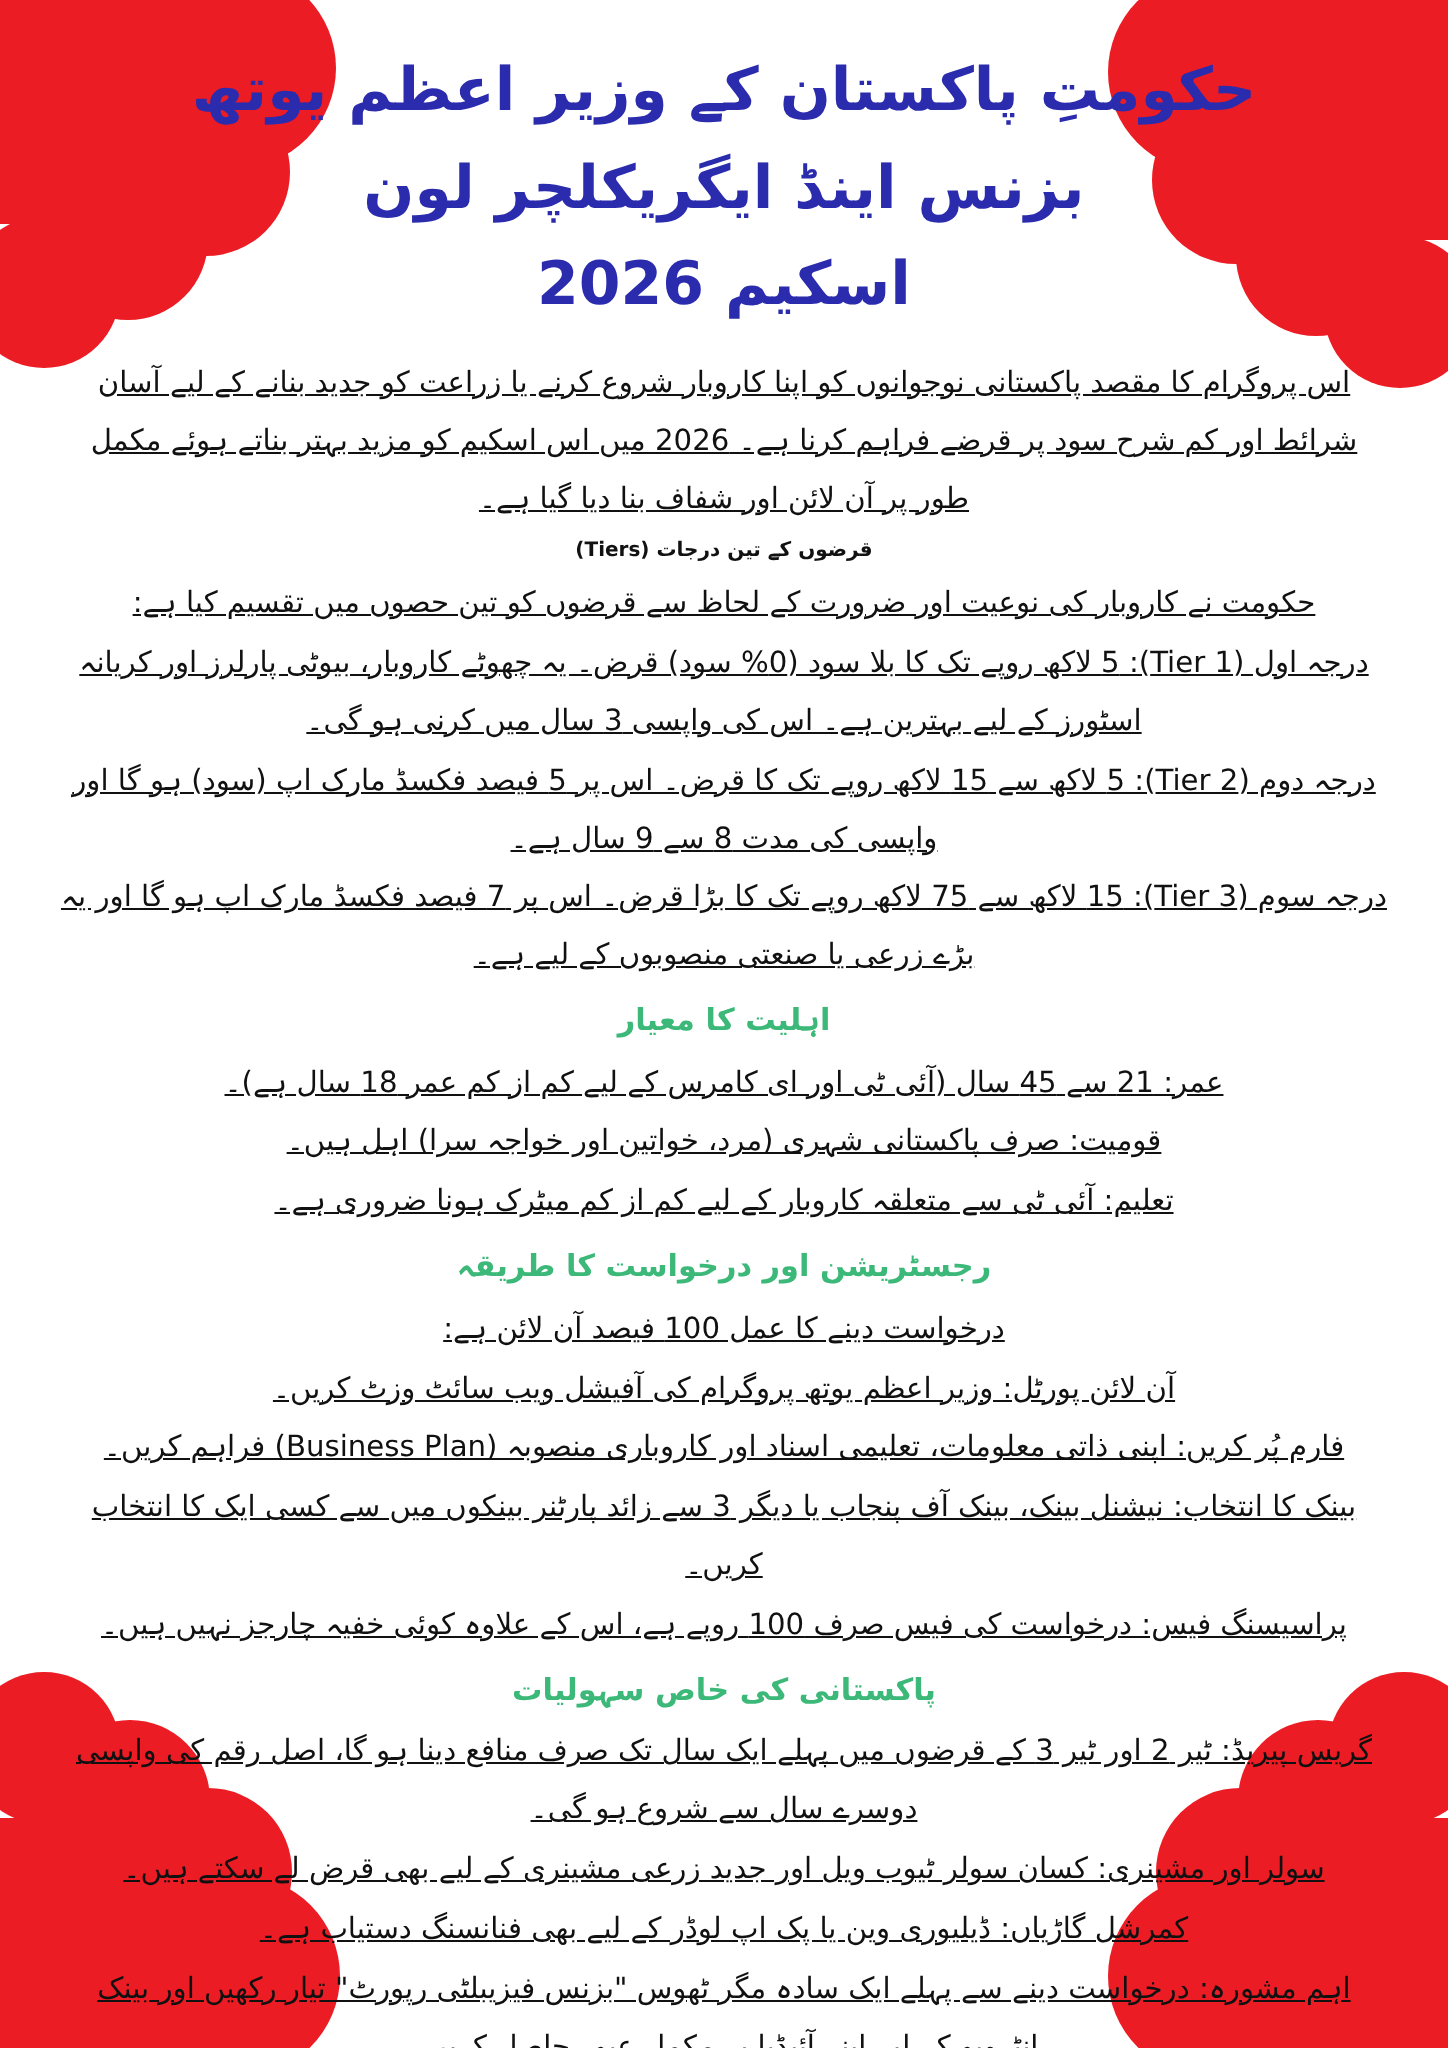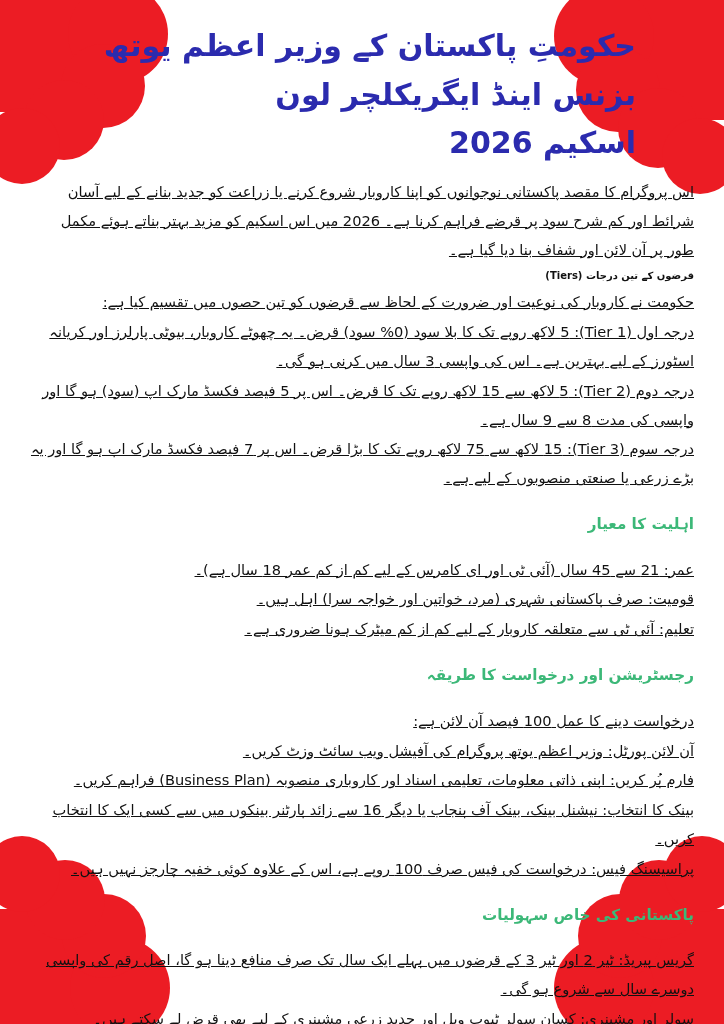--- a/index.html
+++ b/index.html
@@ -21,21 +21,21 @@
   .corner{position:absolute;pointer-events:none;}
   .corner *{fill:var(--accent-red,#EC1C24);}
   .corner.tl{top:0;left:0;}
   .corner.tr{top:0;right:0;transform:scaleX(-1);}
   .corner.bl{bottom:0;left:0;transform:scaleY(-1);}
   .corner.br{bottom:0;right:0;transform:scale(-1,-1);}
   
   .content{
     position:absolute;inset:0;
     padding:22px 30px 0 30px;
-    text-align:right;
+    text-align:center;
     color:var(--text-black,#111);
   }
   .doc-title{
     color:var(--title-blue,#2B2BAE);
     font-size:30px;
     font-weight:bold;
     line-height:1.62;
     padding:0 58px;
     margin:0 0 10px 0;
   }
@@ -50,21 +50,21 @@
     font-size:10px;
     font-weight:bold;
     line-height:1.95;
     margin:2px 0;
   }
   .head-green{
     color:var(--heading-green,#3CB878);
     font-size:15.2px;
     font-weight:bold;
     line-height:2.0;
-    margin:16px 0;
+    margin:2px 0;
   }
 </style>
 </head>
 <body>
 
 <div class="page">
 
   <svg class="corner tl" width="185" height="185" viewBox="0 0 185 185" aria-hidden="true">
     <rect x="0" y="0" width="112" height="112"></rect>
     <circle cx="118" cy="34" r="50"></circle>
@@ -108,21 +108,21 @@
     <p class="para">درجہ دوم (Tier 2): 5 لاکھ سے 15 لاکھ روپے تک کا قرض۔ اس پر 5 فیصد فکسڈ مارک اپ (سود) ہو گا اور واپسی کی مدت 8 سے 9 سال ہے۔</p>
     <p class="para">درجہ سوم (Tier 3): 15 لاکھ سے 75 لاکھ روپے تک کا بڑا قرض۔ اس پر 7 فیصد فکسڈ مارک اپ ہو گا اور یہ بڑے زرعی یا صنعتی منصوبوں کے لیے ہے۔</p>
     <p class="head-green">اہلیت کا معیار</p>
     <p class="para">عمر: 21 سے 45 سال (آئی ٹی اور ای کامرس کے لیے کم از کم عمر 18 سال ہے)۔</p>
     <p class="para">قومیت: صرف پاکستانی شہری (مرد، خواتین اور خواجہ سرا) اہل ہیں۔</p>
     <p class="para">تعلیم: آئی ٹی سے متعلقہ کاروبار کے لیے کم از کم میٹرک ہونا ضروری ہے۔</p>
     <p class="head-green">رجسٹریشن اور درخواست کا طریقہ</p>
     <p class="para">درخواست دینے کا عمل 100 فیصد آن لائن ہے:</p>
     <p class="para">آن لائن پورٹل: وزیر اعظم یوتھ پروگرام کی آفیشل ویب سائٹ وزٹ کریں۔</p>
     <p class="para">فارم پُر کریں: اپنی ذاتی معلومات، تعلیمی اسناد اور کاروباری منصوبہ (Business Plan) فراہم کریں۔</p>
-    <p class="para">بینک کا انتخاب: نیشنل بینک، بینک آف پنجاب یا دیگر 16 سے زائد پارٹنر بینکوں میں سے کسی ایک کا انتخاب کریں۔</p>
+    <p class="para">بینک کا انتخاب: نیشنل بینک، بینک آف پنجاب یا دیگر 3 سے زائد پارٹنر بینکوں میں سے کسی ایک کا انتخاب کریں۔</p>
     <p class="para">پراسیسنگ فیس: درخواست کی فیس صرف 100 روپے ہے، اس کے علاوہ کوئی خفیہ چارجز نہیں ہیں۔</p>
     <p class="head-green">پاکستانی کی خاص سہولیات</p>
     <p class="para">گریس پیریڈ: ٹیر 2 اور ٹیر 3 کے قرضوں میں پہلے ایک سال تک صرف منافع دینا ہو گا، اصل رقم کی واپسی دوسرے سال سے شروع ہو گی۔</p>
     <p class="para">سولر اور مشینری: کسان سولر ٹیوب ویل اور جدید زرعی مشینری کے لیے بھی قرض لے سکتے ہیں۔</p>
     <p class="para">کمرشل گاڑیاں: ڈیلیوری وین یا پک اپ لوڈر کے لیے بھی فنانسنگ دستیاب ہے۔</p>
     <p class="para">اہم مشورہ: درخواست دینے سے پہلے ایک سادہ مگر ٹھوس "بزنس فیزیبلٹی رپورٹ" تیار رکھیں اور بینک انٹرویو کے لیے اپنے آئیڈیا پر مکمل عبور حاصل کریں۔</p>
 
   </div>
 </div>
 

